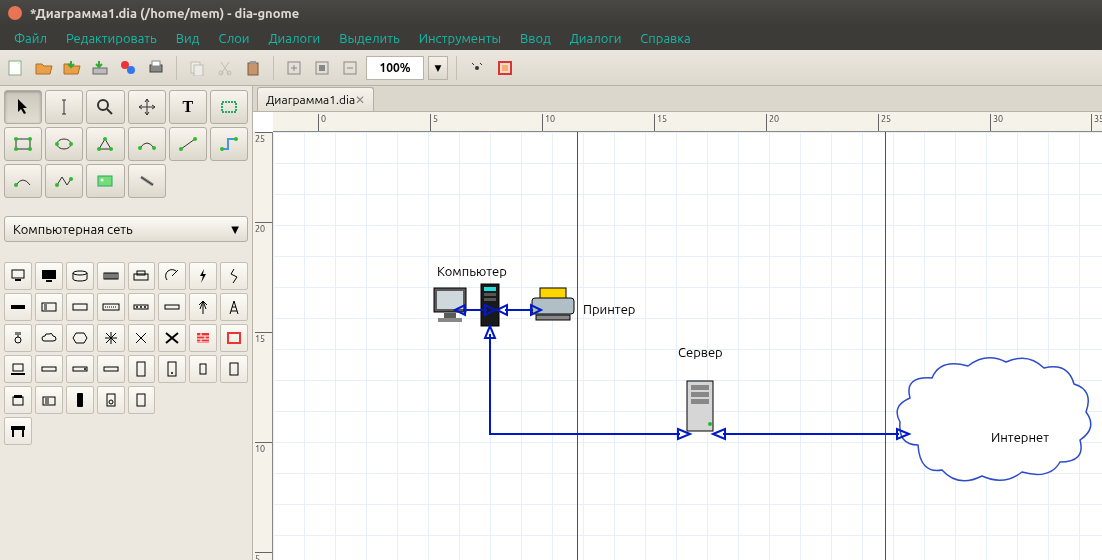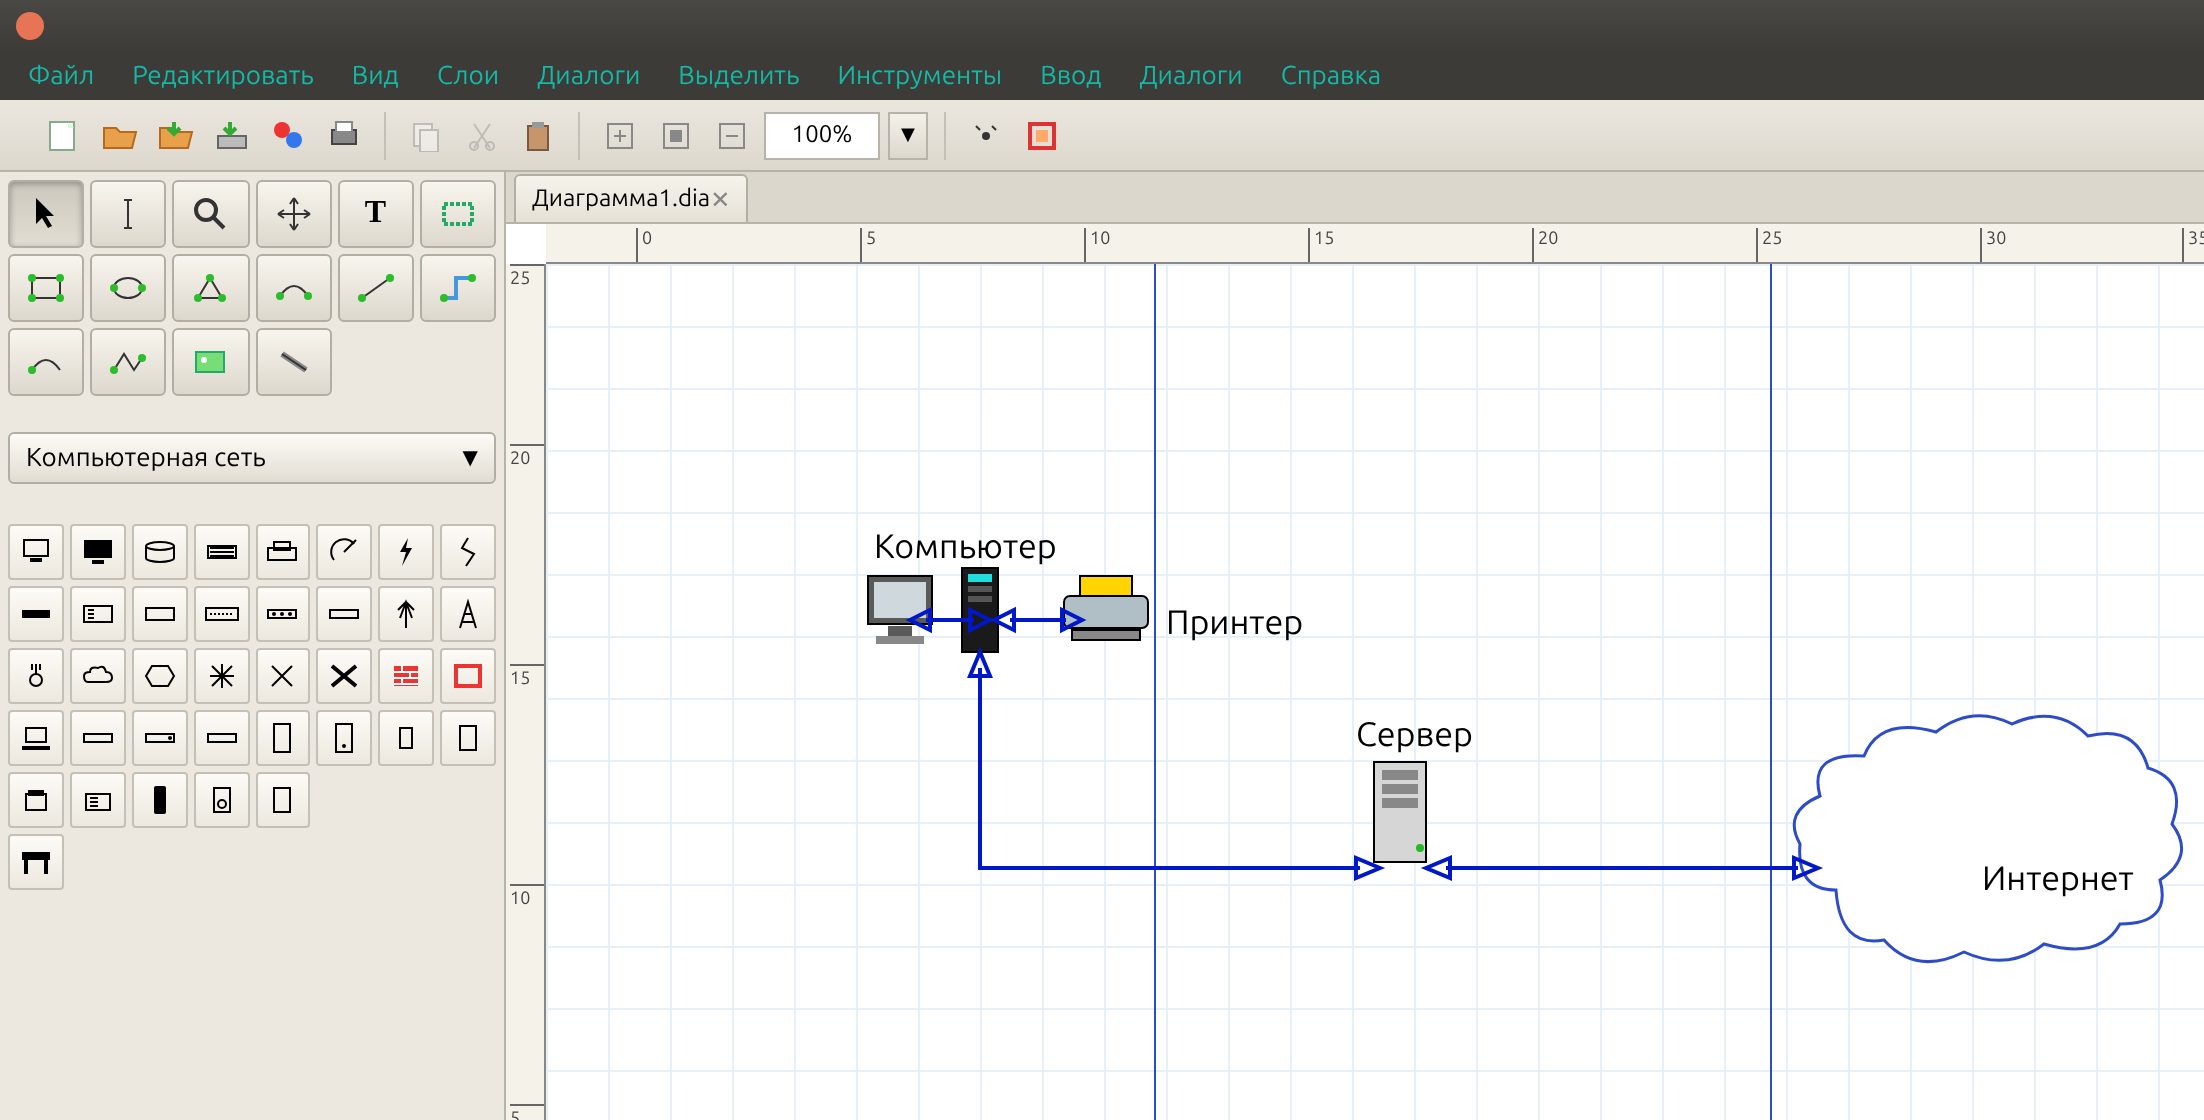--- a/index.html
+++ b/index.html
@@ -4,21 +4,21 @@
 <style>
 * { box-sizing: border-box; margin: 0; padding: 0; font-family: "Ubuntu", "DejaVu Sans", sans-serif; }
 body { width: 1102px; height: 560px; background: #f0ece4; overflow: hidden; display: flex; flex-direction: column; }
 
 .titlebar { height: 26px; background: linear-gradient(#4a4844, #3c3b37); color: #dfdbd2; display: flex; align-items: center; padding: 0 8px; font-size: 13px; font-weight: bold; }
 .titlebar .close { width: 14px; height: 14px; border-radius: 50%; background: #e77454; margin-right: 8px; }
 
 .menubar { height: 24px; background: #3c3b37; color: #14b8a6; display: flex; align-items: center; padding: 0 6px; font-size: 13px; gap: 3px; }
 .menubar span { padding: 2px 8px; cursor: default; }
 
-.toolbar { height: 36px; background: linear-gradient(#ebe7de, #ddd8ce); border-bottom: 1px solid #b8b3a9; display: flex; align-items: center; padding: 0 20px; gap: 4px; }
+.toolbar { height: 36px; background: linear-gradient(#ebe7de, #ddd8ce); border-bottom: 1px solid #b8b3a9; display: flex; align-items: center; padding: 0 4px; gap: 4px; font-weight: bold; }
 .toolbar .tb { width: 24px; height: 24px; display: flex; align-items: center; justify-content: center; }
 .toolbar .sep { width: 1px; height: 24px; background: #c5c0b6; margin: 0 4px; }
 .zoom-field { width: 58px; height: 24px; background: #fff; border: 1px solid #b8b3a9; font-size: 12px; text-align: center; line-height: 22px; }
 .zoom-btn { width: 20px; height: 24px; background: linear-gradient(#f4f1e9,#ddd8ce); border: 1px solid #b8b3a9; display: flex; align-items: center; justify-content: center; font-size: 9px; }
 
 .workarea { flex: 1; display: flex; min-height: 0; }
 
 .sidepanel { width: 253px; background: #ece8df; border-right: 1px solid #b8b3a9; display: flex; flex-direction: column; }
 
 .tool-grid { padding: 4px; display: grid; gap: 3px; }
@@ -46,35 +46,36 @@
 
 .canvas { position: absolute; left: 20px; top: 20px; right: 0; bottom: 0; background-color: #fff;
   background-image:
     linear-gradient(#e6f0fb 1px, transparent 1px),
     linear-gradient(90deg, #e6f0fb 1px, transparent 1px);
   background-size: 31px 31px;
   overflow: hidden;
 }
 
 .shape { position: absolute; }
-.lbl { font-size: 17px; color: #000; position: absolute; white-space: nowrap; }
+.lbl { font-size: 13px; color: #000; position: absolute; white-space: nowrap; }
 
 .arrow-head { fill: #0018c8; }
 svg.conn { position: absolute; overflow: visible; }
 svg.conn line, svg.conn path { stroke: #0018c8; stroke-width: 2; fill: none; }
 
 .page-border { position: absolute; border-left: 1px solid #2d4cc9; top: 0; bottom: 0; }
 
 .green-dot { fill: #2bbd2b; }
 </style>
 </head>
 <body>
 
 <div class="titlebar">
   <div class="close"></div>
+  <span>*Диаграмма1.dia (/home/mem) - dia-gnome</span>
 </div>
 
 <div class="menubar">
   <span>Файл</span>
   <span>Редактировать</span>
   <span>Вид</span>
   <span>Слои</span>
   <span>Диалоги</span>
   <span>Выделить</span>
   <span>Инструменты</span>
@@ -565,21 +566,21 @@
 
         <div class="shape" style="left:255px; top:152px">
           <svg width="50" height="42">
               <rect x="12" y="4" width="26" height="12" fill="#ffd400" stroke="#000"></rect>
               <rect x="4" y="14" width="42" height="16" rx="3" fill="#b0bec5" stroke="#000"></rect>
               <rect x="8" y="31" width="34" height="5" fill="#888" stroke="#000"></rect>
             </svg>
         </div>
         <div class="lbl" style="left:310px; top:170px">Принтер</div>
 
-        <div class="lbl" style="left:405px; top:226px">Сервер</div>
+        <div class="lbl" style="left:405px; top:213px">Сервер</div>
 
         <div class="shape" style="left:410px; top:246px">
           <svg width="34" height="58">
               <rect x="4" y="3" width="26" height="50" fill="#d6d6d6" stroke="#000"></rect>
               <rect x="8" y="7" width="18" height="5" fill="#888"></rect>
               <rect x="8" y="14" width="18" height="5" fill="#888"></rect>
               <rect x="8" y="21" width="18" height="5" fill="#888"></rect>
               <circle cx="27" cy="46" r="2" fill="#2b2"></circle>
             </svg>
         </div>

